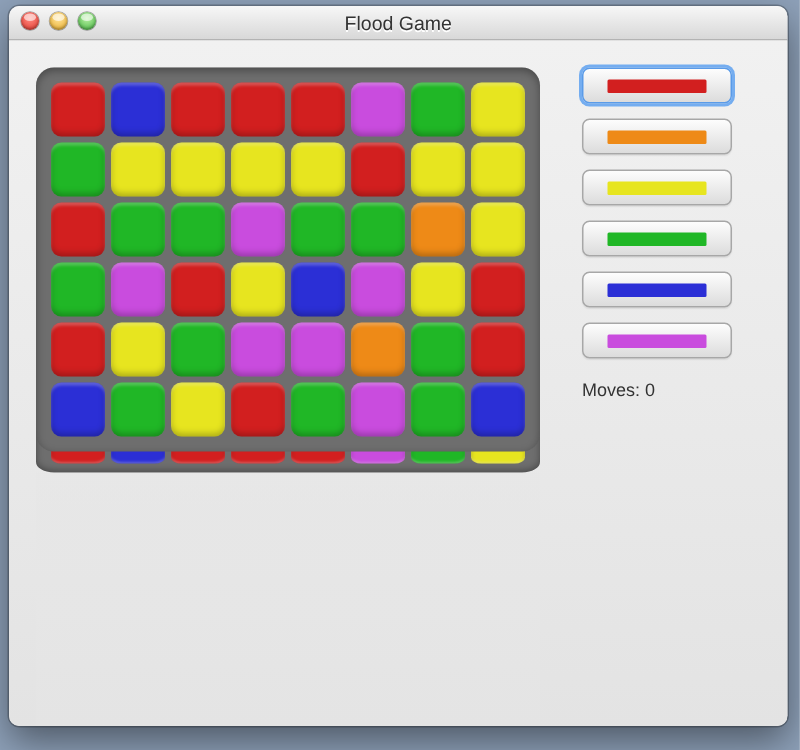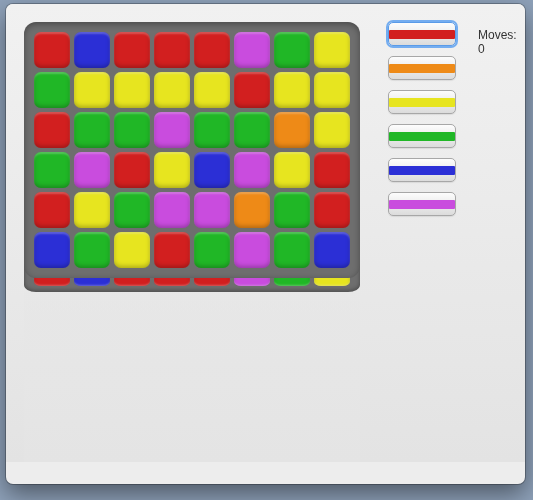--- a/index.html
+++ b/index.html
@@ -96,22 +96,22 @@
     gap: 4px;
   }
   .cell {
     width: 36px;
     height: 36px;
     border-radius: 7px;
     box-shadow: inset 0 -2px 4px rgba(0,0,0,0.25), inset 0 2px 2px rgba(255,255,255,0.25);
   }
   .panel {
     display: flex;
-    flex-direction: row;
-    gap: 22px;
+    flex-direction: column;
+    gap: 8px;
     width: 100px;
   }
   .color-btn {
     height: 22px;
     border-radius: 5px;
     background: linear-gradient(#fdfdfd, #dcdcdc);
     border: 1px solid #a7a7a7;
     box-shadow: 0 1px 1px rgba(0,0,0,0.08);
     display: flex;
     align-items: center;
@@ -158,20 +158,28 @@
       rgba(230,230,230,0.9) 55%,
       rgba(228,228,228,1) 100%);
     pointer-events: none;
   }
 </style>
 </head>
 <body>
 
 <div class="desktop">
   <div class="window">
+    <div class="titlebar">
+      <div class="traffic">
+        <div class="tl close"></div>
+        <div class="tl min"></div>
+        <div class="tl zoom"></div>
+      </div>
+      <div class="title">Flood Game</div>
+    </div>
     <div class="content">
       <div class="layout">
         <div class="board-frame">
           <div class="board" id="board">
               <div class="cell" style="background: rgb(210, 31, 31);"></div>
               <div class="cell" style="background: rgb(43, 47, 214);"></div>
               <div class="cell" style="background: rgb(210, 31, 31);"></div>
               <div class="cell" style="background: rgb(210, 31, 31);"></div>
               <div class="cell" style="background: rgb(210, 31, 31);"></div>
               <div class="cell" style="background: rgb(201, 76, 222);"></div>

